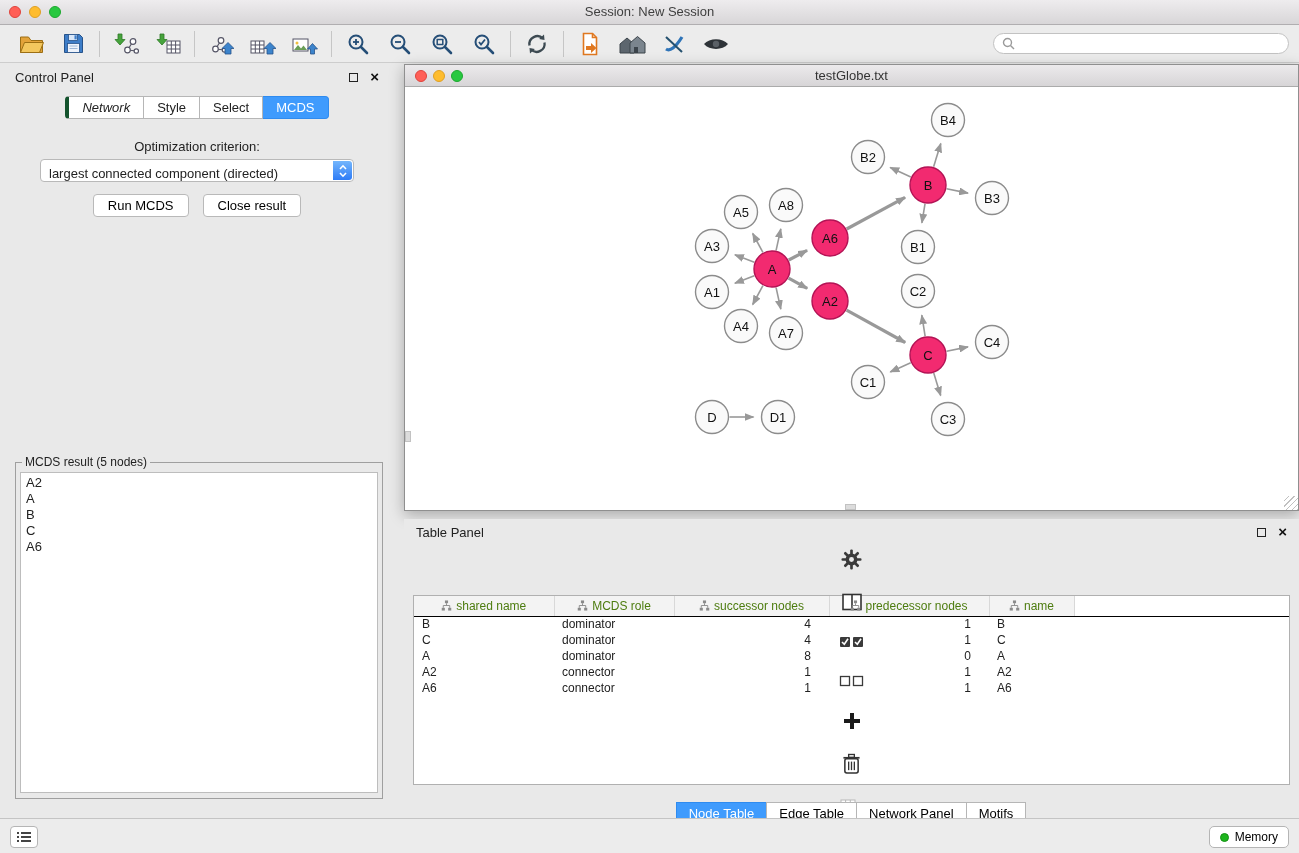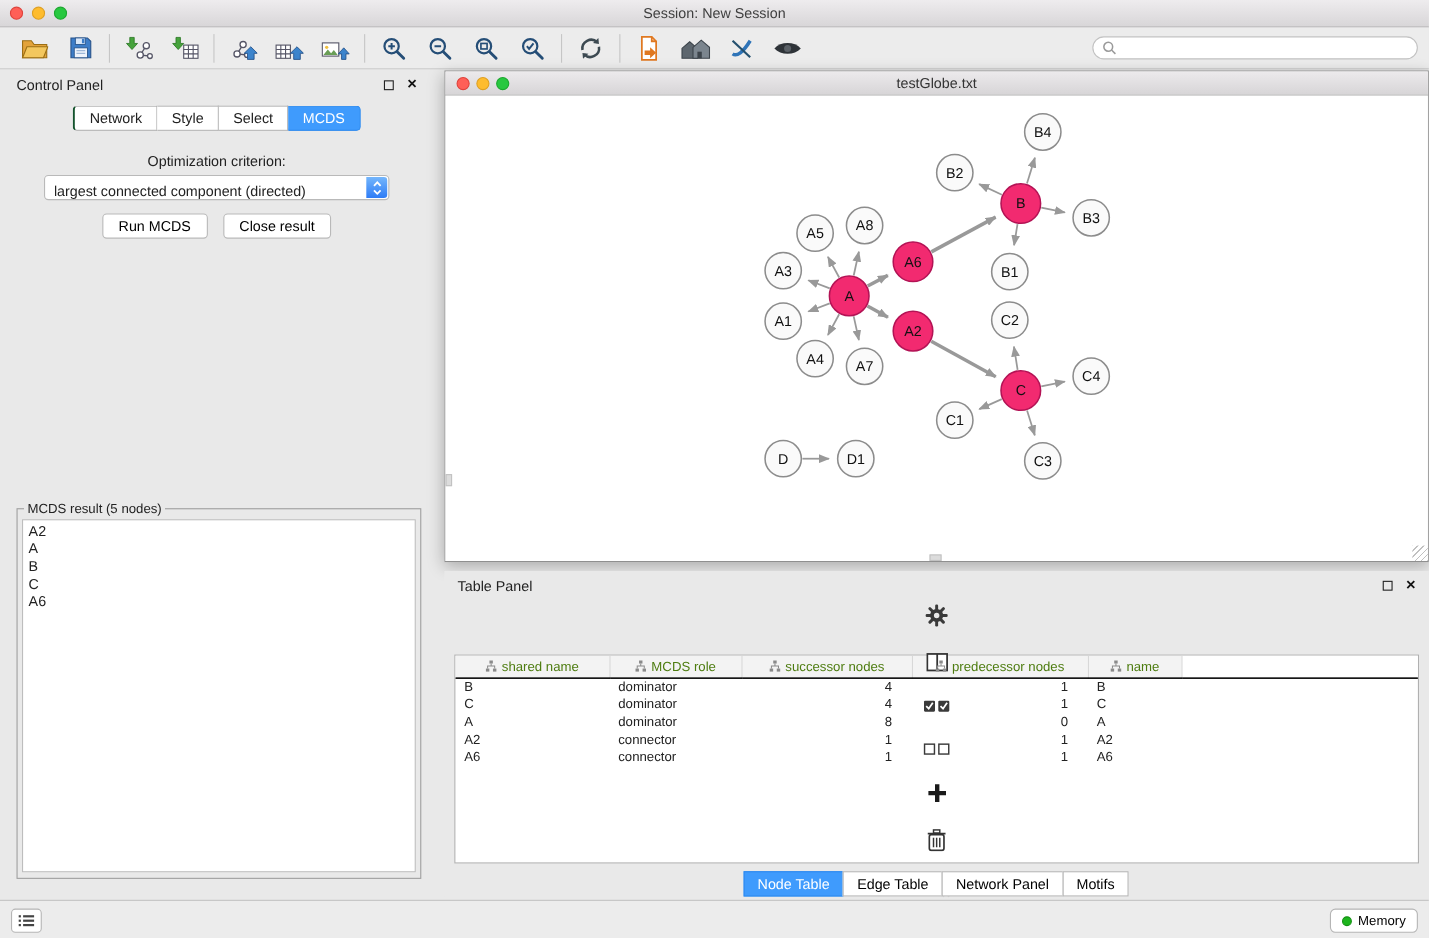--- a/index.html
+++ b/index.html
@@ -31,21 +31,21 @@
   
   .panel-header { height:26px; display:flex; align-items:center; padding:0 12px; }
   .ph-actions { margin-left:auto; display:flex; gap:12px; align-items:center; }
   .float-glyph { width:9px; height:9px; border:1.5px solid #222; display:inline-block; }
   .close-glyph { font-weight:900; font-size:15px; line-height:12px; color:#111; }
   
   .control-panel { position:absolute; left:3px; top:64px; width:388px; height:748px; background:#e9e9e9; }
   .cp-tabs { display:flex; justify-content:center; margin-top:6px; }
   .cp-tab { padding:3px 13px; background:#fff; border:1px solid #b6b6b6; border-left:none;
     font-size:13px; color:#222; font-family:inherit; cursor:default; }
-  .cp-tab:first-child { border-left:2px solid #14532d; border-radius:4px 0 0 4px; }
+  .cp-tab:first-child { border-left:4px solid #14532d; border-radius:4px 0 0 4px;font-style:italic; }
   .cp-tab:last-child { border-radius:0 4px 4px 0; }
   .cp-tab.selected { background:#3f9bfd; color:#fff; border-color:#2f8bef; }
   .opt-label { text-align:center; margin-top:20px; }
   .dropdown { margin:5px auto 0; width:314px; height:23px; background:#fff; border:1px solid #b9b9b9;
     border-radius:4px; display:flex; align-items:flex-end; position:relative; padding:0 24px 0 8px; }
   .dd-value { white-space:nowrap; overflow:hidden; }
   .dd-cap { position:absolute; right:1px; top:1px; bottom:1px; width:19px;
     background:linear-gradient(#74b6fc,#2e7cf6); border-radius:0 3px 3px 0;
     display:flex; align-items:center; justify-content:center; }
   .btn-row { display:flex; justify-content:center; gap:14px; margin-top:12px; }
@@ -74,21 +74,21 @@
   .tp-btn { background:transparent; border:none; display:flex; align-items:center; cursor:default; }
   .fx-label { font-family:"DejaVu Serif", serif; font-style:italic; color:#9b9b9b; font-size:17px; }
   .tp-tablebox { margin:0 9px; background:#fff; border:1px solid #b0b0b0; height:190px; overflow:hidden; }
   table { border-collapse:collapse; width:100%; table-layout:fixed; font-size:12px; }
   thead th { background:#f3f3f3; border-right:1px solid #d8d8d8; border-bottom:1px solid #000000;
     height:20px; font-weight:normal; color:#4d7c0f; }
   thead th.fillth { background:#fff; border-right:none; }
   .th-inner { display:flex; align-items:center; justify-content:center; gap:4px; }
   tbody td { height:16px; padding:0 8px; white-space:nowrap; overflow:hidden; }
   tbody td.num { text-align:right; padding-right:18px; }
-  .tp-tabs { display:flex; justify-content:center; margin-top:7px; }
+  .tp-tabs { display:flex; justify-content:center; margin-top:17px; }
   .tp-tab { padding:3px 12px; background:#fff; border:1px solid #b6b6b6; margin-left:-1px;
     font-size:13px; font-family:inherit; cursor:default; }
   .tp-tab.selected { background:#3f9bfd; border-color:#2f8bef; color:#fff; }
   
   .statusbar { position:absolute; left:0; bottom:0; width:100%; height:35px;
     background:#ececec; border-top:1px solid #c4c4c4;margin-top:16px; }
   .list-btn { position:absolute; left:10px; top:7px; width:28px; height:22px; background:#fff;
     border:1px solid #b5b5b5; border-radius:4px; display:flex; align-items:center; justify-content:center; }
   .memory-btn { position:absolute; right:10px; top:7px; height:22px; background:#fff;
     border:1px solid #b5b5b5; border-radius:5px; display:flex; align-items:center; gap:6px;

